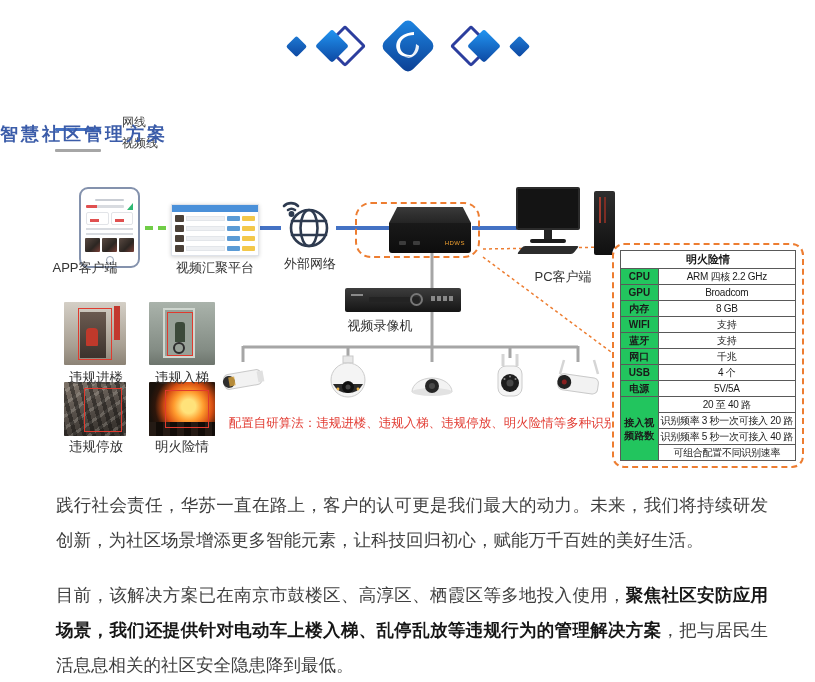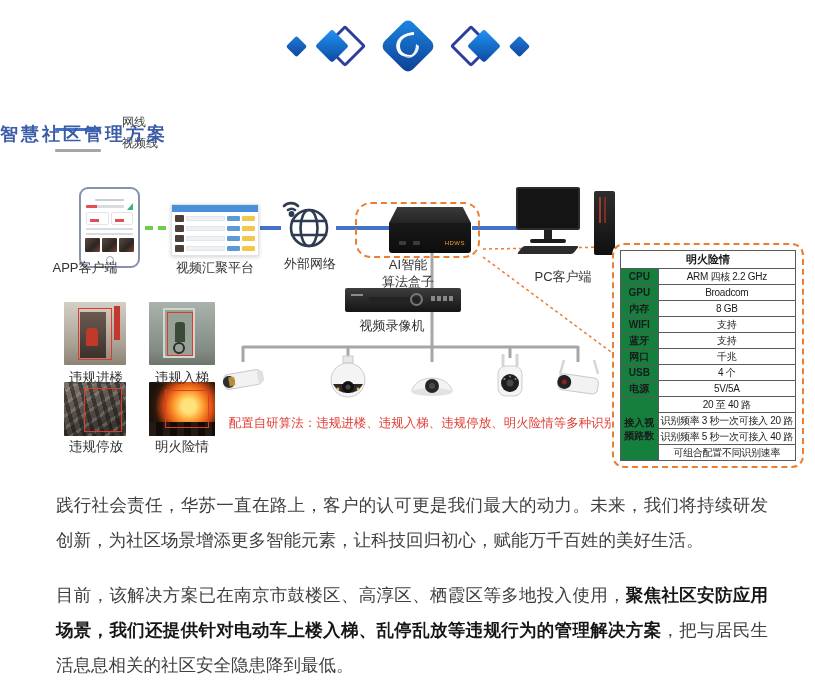--- a/index.html
+++ b/index.html
@@ -124,21 +124,21 @@
   .red-note { position:absolute; left:225px; top:413px; width:445px; text-align:center;
     color:#e23d34; font-size:12.5px; line-height:20px; }
 
   
   .hw-wrap { position:absolute; left:612px; top:243px; width:192px;
     border:2px dashed #ed7d31; border-radius:12px; padding:5px 6px; background:#fff; }
   table.hw { width:100%; border-collapse:collapse; }
   .hw th, .hw td { border:1px solid #595959; text-align:center; padding:1px 2px;
     font-size:10px; line-height:13px; color:#1a1a1a; }
   .hw th { font-weight:bold; font-size:11px; padding:2px; }
-  .hw td.lbl { background:#15803d; font-weight:bold; width:40px; }
+  .hw td.lbl { background:#22c55e; font-weight:bold; width:40px; }
   .hw td.val { letter-spacing:-.3px; white-space:nowrap; overflow:hidden; }
 
   
   .body-text { position:absolute; left:56px; top:488px; width:712px;
     font-size:17.5px; line-height:35px; color:#3f3f3f; text-align:justify; }
   .body-text p { margin-bottom:20px; }
   .body-text b { color:#161616; }
 </style>
 </head>
 <body>
@@ -270,24 +270,20 @@
 
   <div class="ai-outline"></div>
   <div class="aibox">
     <div class="ai-top"></div>
     <div class="ai-front">
       <span class="dot1"></span>
         <span class="dot2"></span>
       <span class="ai-badge">HDWS</span>
     </div>
   </div>
-  <div class="node-label" style="left:372px;top:256px;width:72px;line-height:17px;">
-    <span>AI智能</span><br>
-    <span>算法盒子</span>
-  </div>
 
   <div class="pc">
     <div class="pc-mon"></div>
     <div class="pc-stand"></div>
       <div class="pc-base"></div>
     <div class="pc-kb"></div>
     <div class="pc-tower"></div>
   </div>
   <div class="node-label" style="left:524px;top:268px;width:78px;">PC客户端</div>
 
@@ -295,21 +291,21 @@
     <span class="rec-brand"></span>
       <span class="rec-slot"></span>
     <span class="rec-dial"></span>
     <span class="rec-btns">
         <i></i>
         <i></i>
         <i></i>
         <i></i>
       </span>
   </div>
-  <div class="node-label" style="left:342px;top:317px;width:76px;margin-left:12px;">视频录像机</div>
+  <div class="node-label" style="left:342px;top:317px;width:76px;">视频录像机</div>
 
   <svg class="cam" style="left:214px;top:362px;" width="58" height="38" viewBox="0 0 58 38">
     <g transform="rotate(-10 29 19)">
       <rect x="10" y="10" width="38" height="15" rx="5" fill="#f2f2f2" stroke="#c9c9c9"></rect>
       <circle cx="15" cy="17.5" r="6" fill="#2e2e2e"></circle>
       <rect x="15" y="13" width="6" height="9" fill="#d8a33c" opacity=".8"></rect>
       <rect x="44" y="12" width="6" height="11" fill="#e0e0e0"></rect>
     </g>
   </svg>
   <svg class="cam" style="left:324px;top:354px;" width="48" height="50" viewBox="0 0 48 50">

